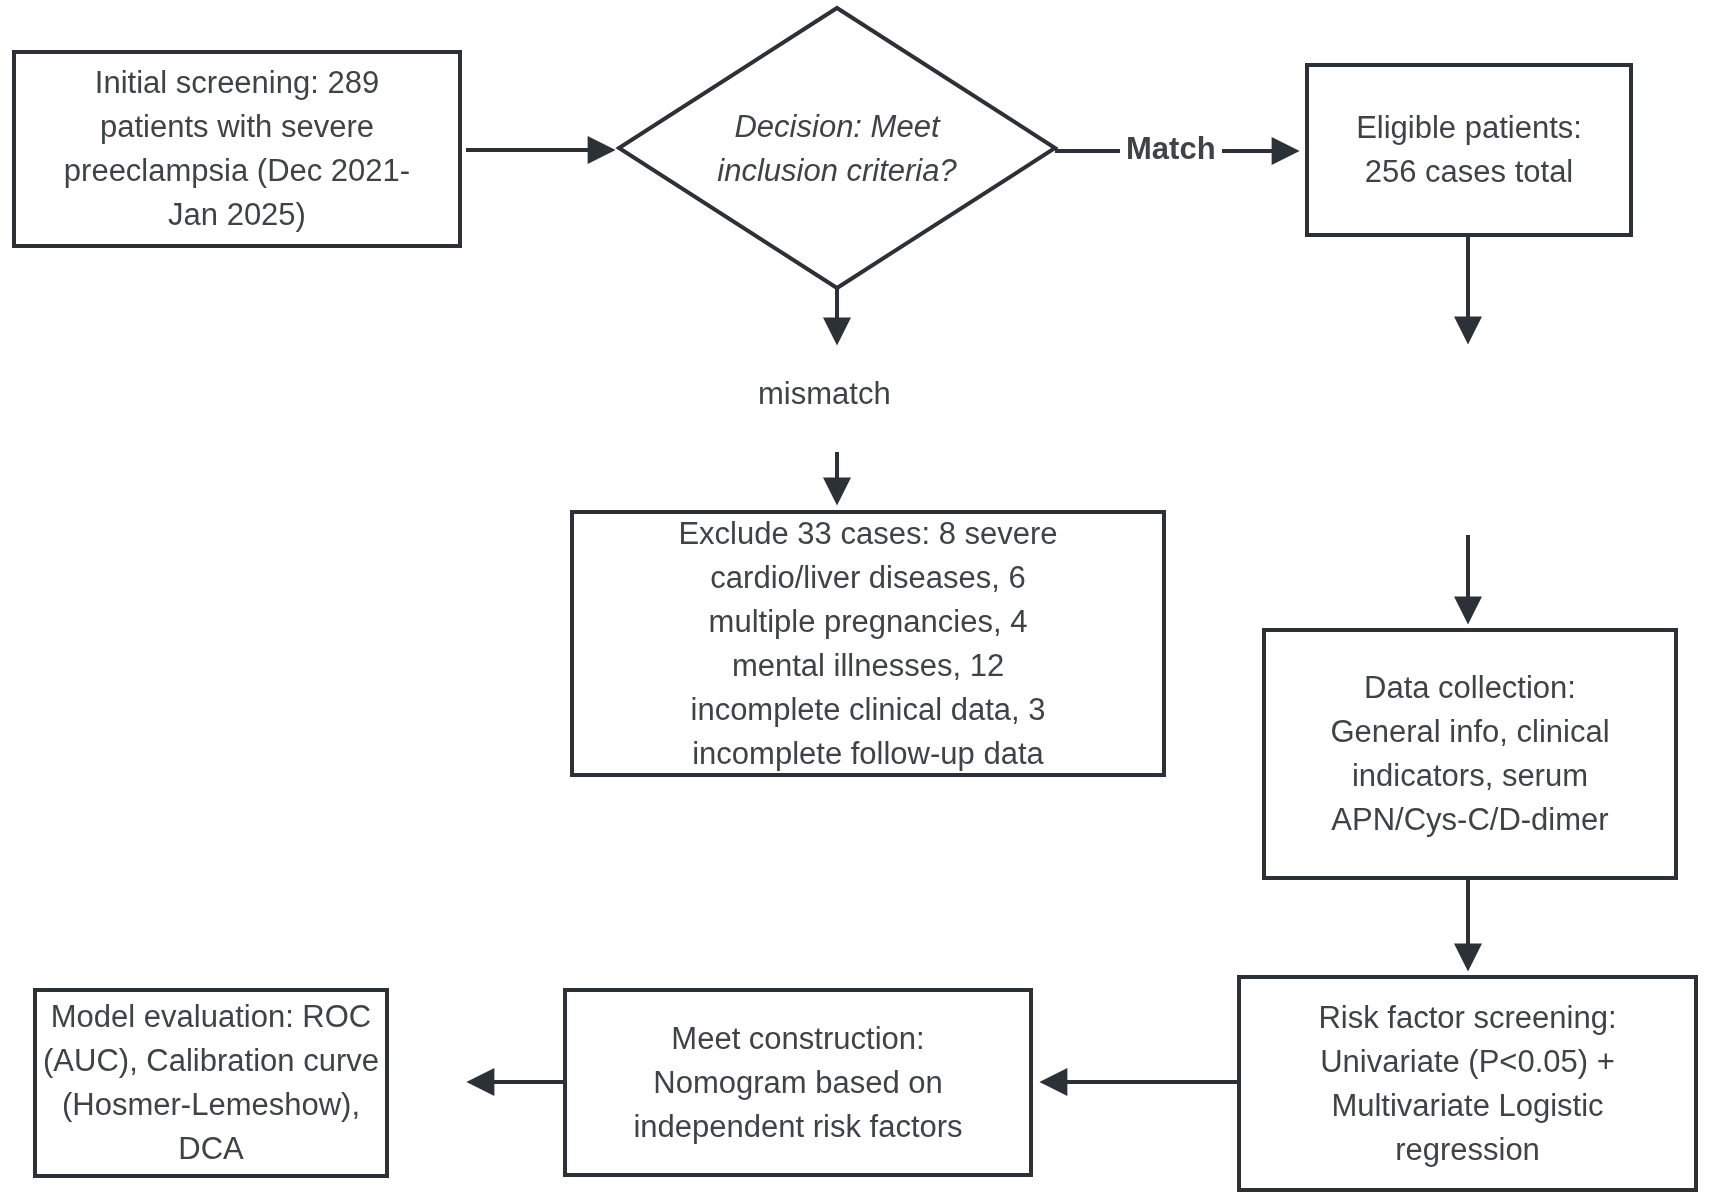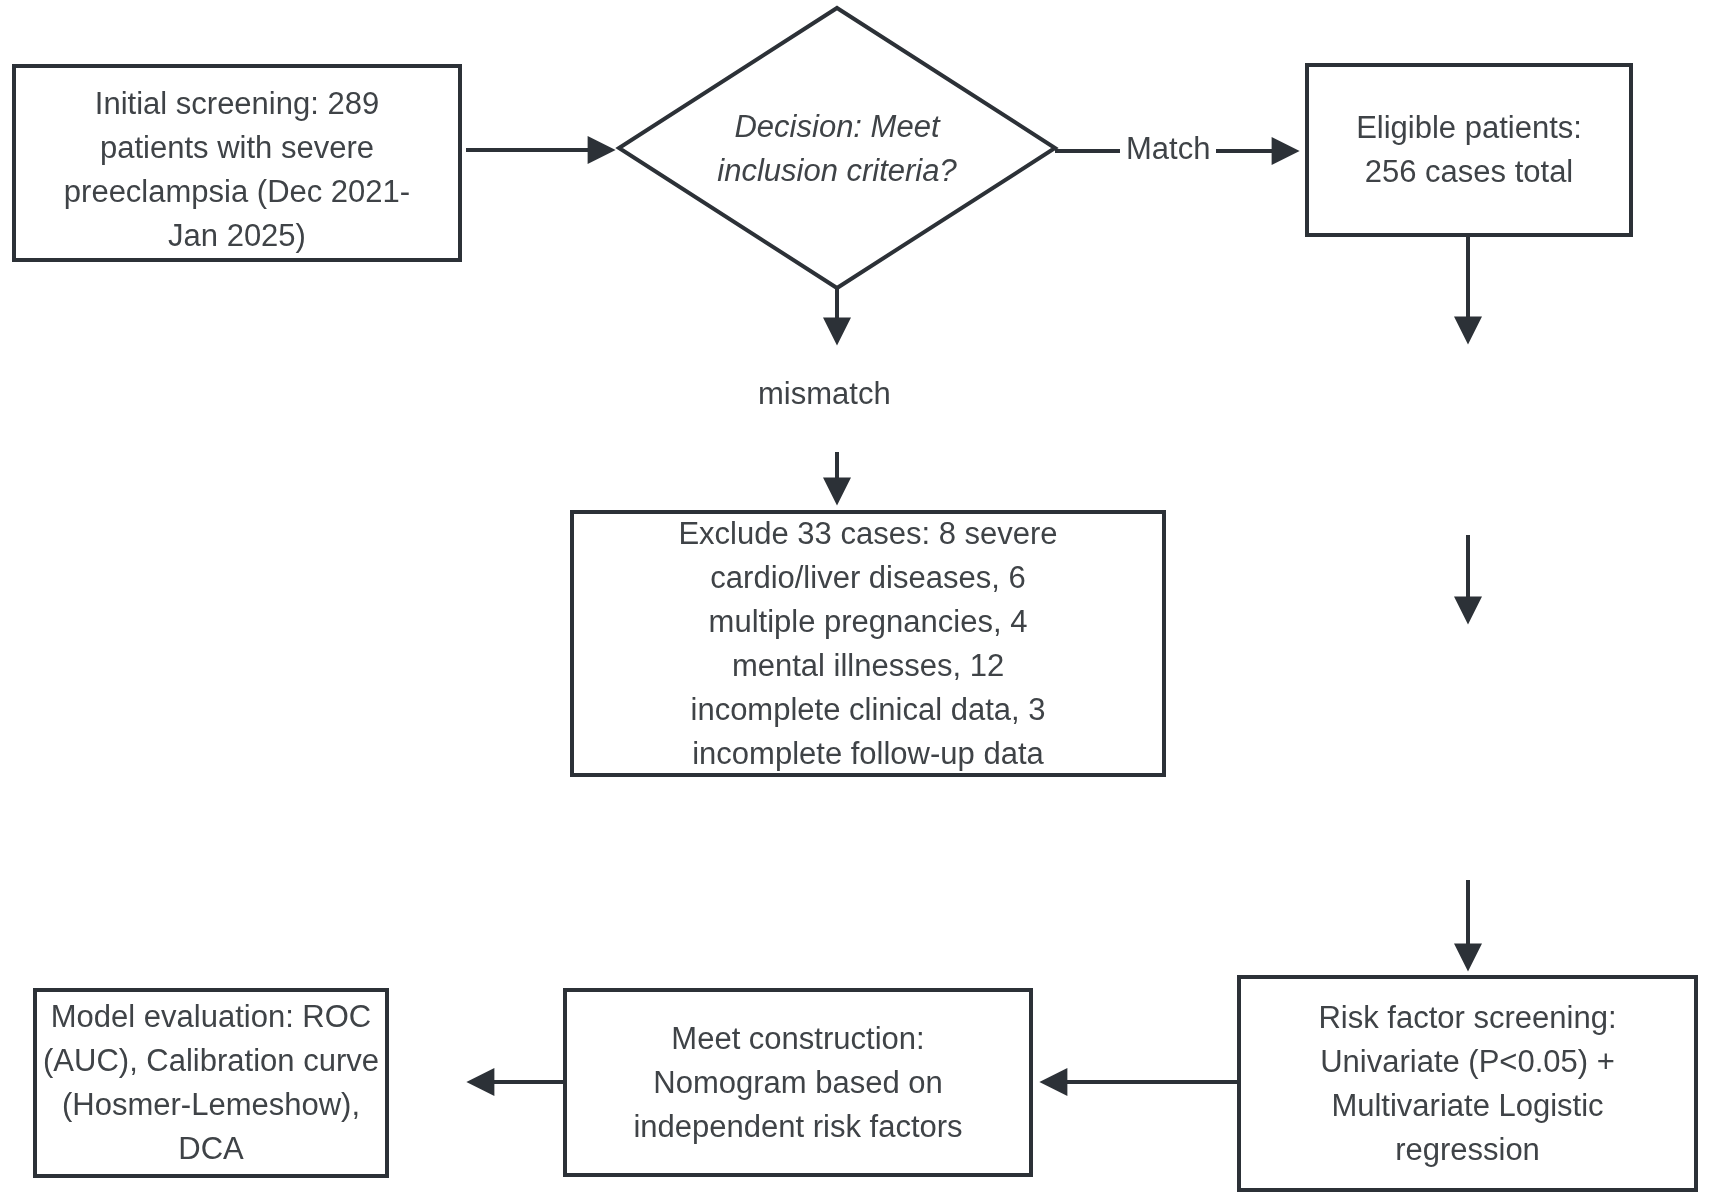--- a/index.html
+++ b/index.html
@@ -94,21 +94,21 @@
     <line x1="1055" y1="151" x2="1294" y2="151" marker-end="url(#arrowhead)"></line>
     <line x1="837" y1="288" x2="837" y2="340" marker-end="url(#arrowhead)"></line>
     <line x1="837" y1="452" x2="837" y2="500" marker-end="url(#arrowhead)"></line>
     <line x1="1468" y1="237" x2="1468" y2="339" marker-end="url(#arrowhead)"></line>
     <line x1="1468" y1="535" x2="1468" y2="619" marker-end="url(#arrowhead)"></line>
     <line x1="1468" y1="880" x2="1468" y2="966" marker-end="url(#arrowhead)"></line>
     <line x1="1237" y1="1082" x2="1045" y2="1082" marker-end="url(#arrowhead)"></line>
     <line x1="563" y1="1082" x2="472" y2="1082" marker-end="url(#arrowhead)"></line>
   </svg>
 
-  <div class="node" style="left:12px; top:64px; width:450px; height:198px;align-items:flex-end;">
+  <div class="node" style="left:12px; top:50px; width:450px; height:198px;">
     <span class="label">Initial screening: 289
 patients with severe
 preeclampsia (Dec 2021-
 Jan 2025)</span>
   </div>
 
   <div class="diamond-label" style="left:657px; top:104px; width:360px; height:90px;font-style:italic;">
     <span class="label">Decision: Meet
 inclusion criteria?</span>
   </div>
@@ -121,20 +121,26 @@
   <div class="node" style="left:570px; top:510px; width:596px; height:267px;">
     <span class="label">Exclude 33 cases: 8 severe
 cardio/liver diseases, 6
 multiple pregnancies, 4
 mental illnesses, 12
 incomplete clinical data, 3
 incomplete follow-up data</span>
   </div>
 
 
+  <div class="node" style="left:1262px; top:628px; width:416px; height:252px;">
+    <span class="label">Data collection:
+General info, clinical
+indicators, serum
+APN/Cys-C/D-dimer</span>
+  </div>
 
   <div class="node" style="left:1237px; top:975px; width:461px; height:217px;">
     <span class="label">Risk factor screening:
 Univariate (P&lt;0.05) +
 Multivariate Logistic
 regression</span>
   </div>
 
   <div class="node" style="left:563px; top:988px; width:470px; height:189px;">
     <span class="label">Meet construction:
@@ -142,17 +148,17 @@
 independent risk factors</span>
   </div>
 
   <div class="node" style="left:33px; top:988px; width:356px; height:190px;">
     <span class="label">Model evaluation: ROC
 (AUC), Calibration curve
 (Hosmer-Lemeshow),
 DCA</span>
   </div>
 
-  <div class="edge-label" style="left:1120px; top:127px;">Match</div>
+  <div class="edge-label" style="left:1120px; top:127px;font-weight:bold;">Match</div>
 
   <div class="edge-label" style="left:752px; top:372px;">mismatch</div>
 
 </div>
 
 </body></html>

